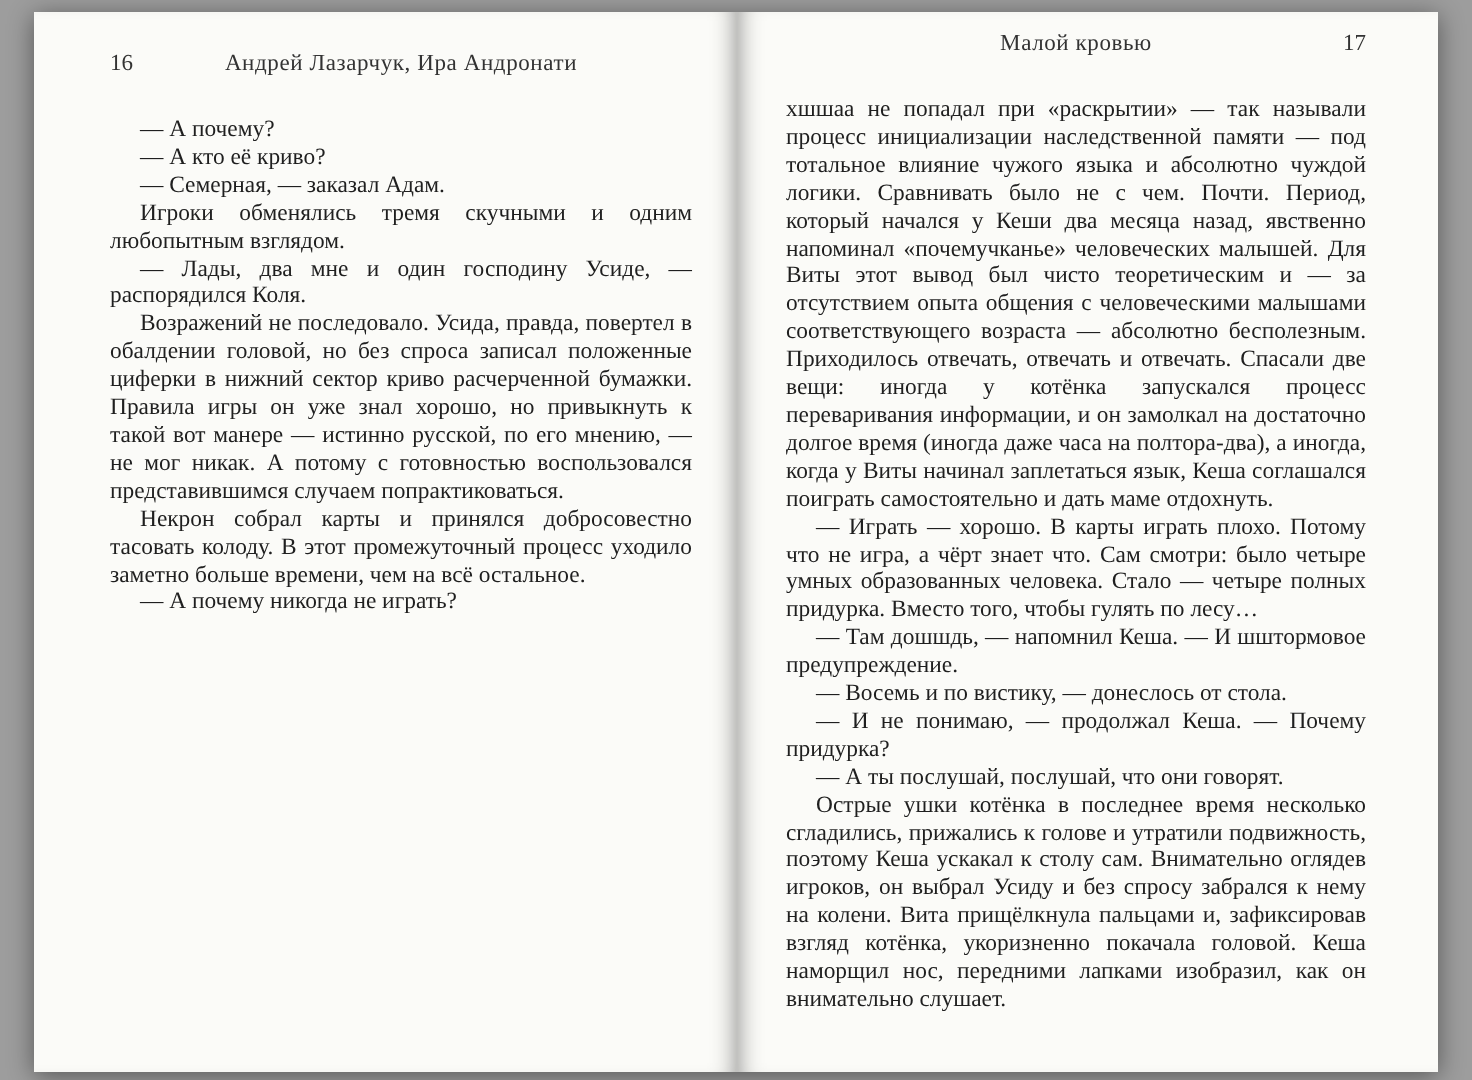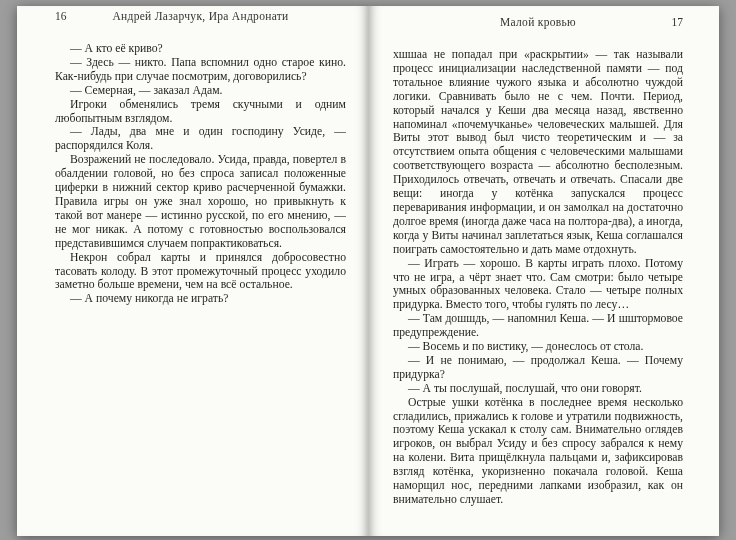--- a/index.html
+++ b/index.html
@@ -17,21 +17,21 @@
     display: flex;
     box-shadow: 0 2px 12px rgba(0,0,0,0.45);
   }
   .page {
     width: 351px; height: 100%;
     background: #fbfbf8;
     color: #1f1f1f;
     overflow: hidden;
   }
   .page-left {
-    padding: 4px 22px 0 38px;
+    padding: 20px 22px 0 38px;
     box-shadow: inset -10px 0 12px -10px rgba(0,0,0,0.45);
   }
   .page-right {
     padding: 10px 36px 0 24px;
     border-left: 1px solid #c2c2c0;
     box-shadow: inset 10px 0 12px -10px rgba(0,0,0,0.45);
   }
   .page-header {
     display: flex; align-items: baseline;
     font-size: 11.5px; color: #333;
@@ -53,22 +53,22 @@
 
 <div class="spread">
 
   <div class="page page-left">
     <div class="page-header">
       <span class="folio">16</span>
       <span class="running-title">Андрей Лазарчук, Ира Андронати</span>
       <span class="folio folio-right"></span>
     </div>
     <div class="page-body">
+      <p class="para">— А почему?</p>
       <p class="para">— А кто её криво?</p>
-      <p class="para">— Здесь — никто. Папа вспомнил одно старое кино. Как-нибудь при случае посмотрим, договорились?</p>
       <p class="para">— Семерная, — заказал Адам.</p>
       <p class="para">Игроки обменялись тремя скучными и одним любопытным взглядом.</p>
       <p class="para">— Лады, два мне и один господину Усиде, — распорядился Коля.</p>
       <p class="para">Возражений не последовало. Усида, правда, повертел в обалдении головой, но без спроса записал положенные циферки в нижний сектор криво расчерченной бумажки. Правила игры он уже знал хорошо, но привыкнуть к такой вот манере — истинно русской, по его мнению, — не мог никак. А потому с готовностью воспользовался представившимся случаем попрактиковаться.</p>
       <p class="para">Некрон собрал карты и принялся добросовестно тасовать колоду. В этот промежуточный процесс уходило заметно больше времени, чем на всё остальное.</p>
       <p class="para">— А почему никогда не играть?</p>
     </div>
   </div>
 
   <div class="page page-right">

